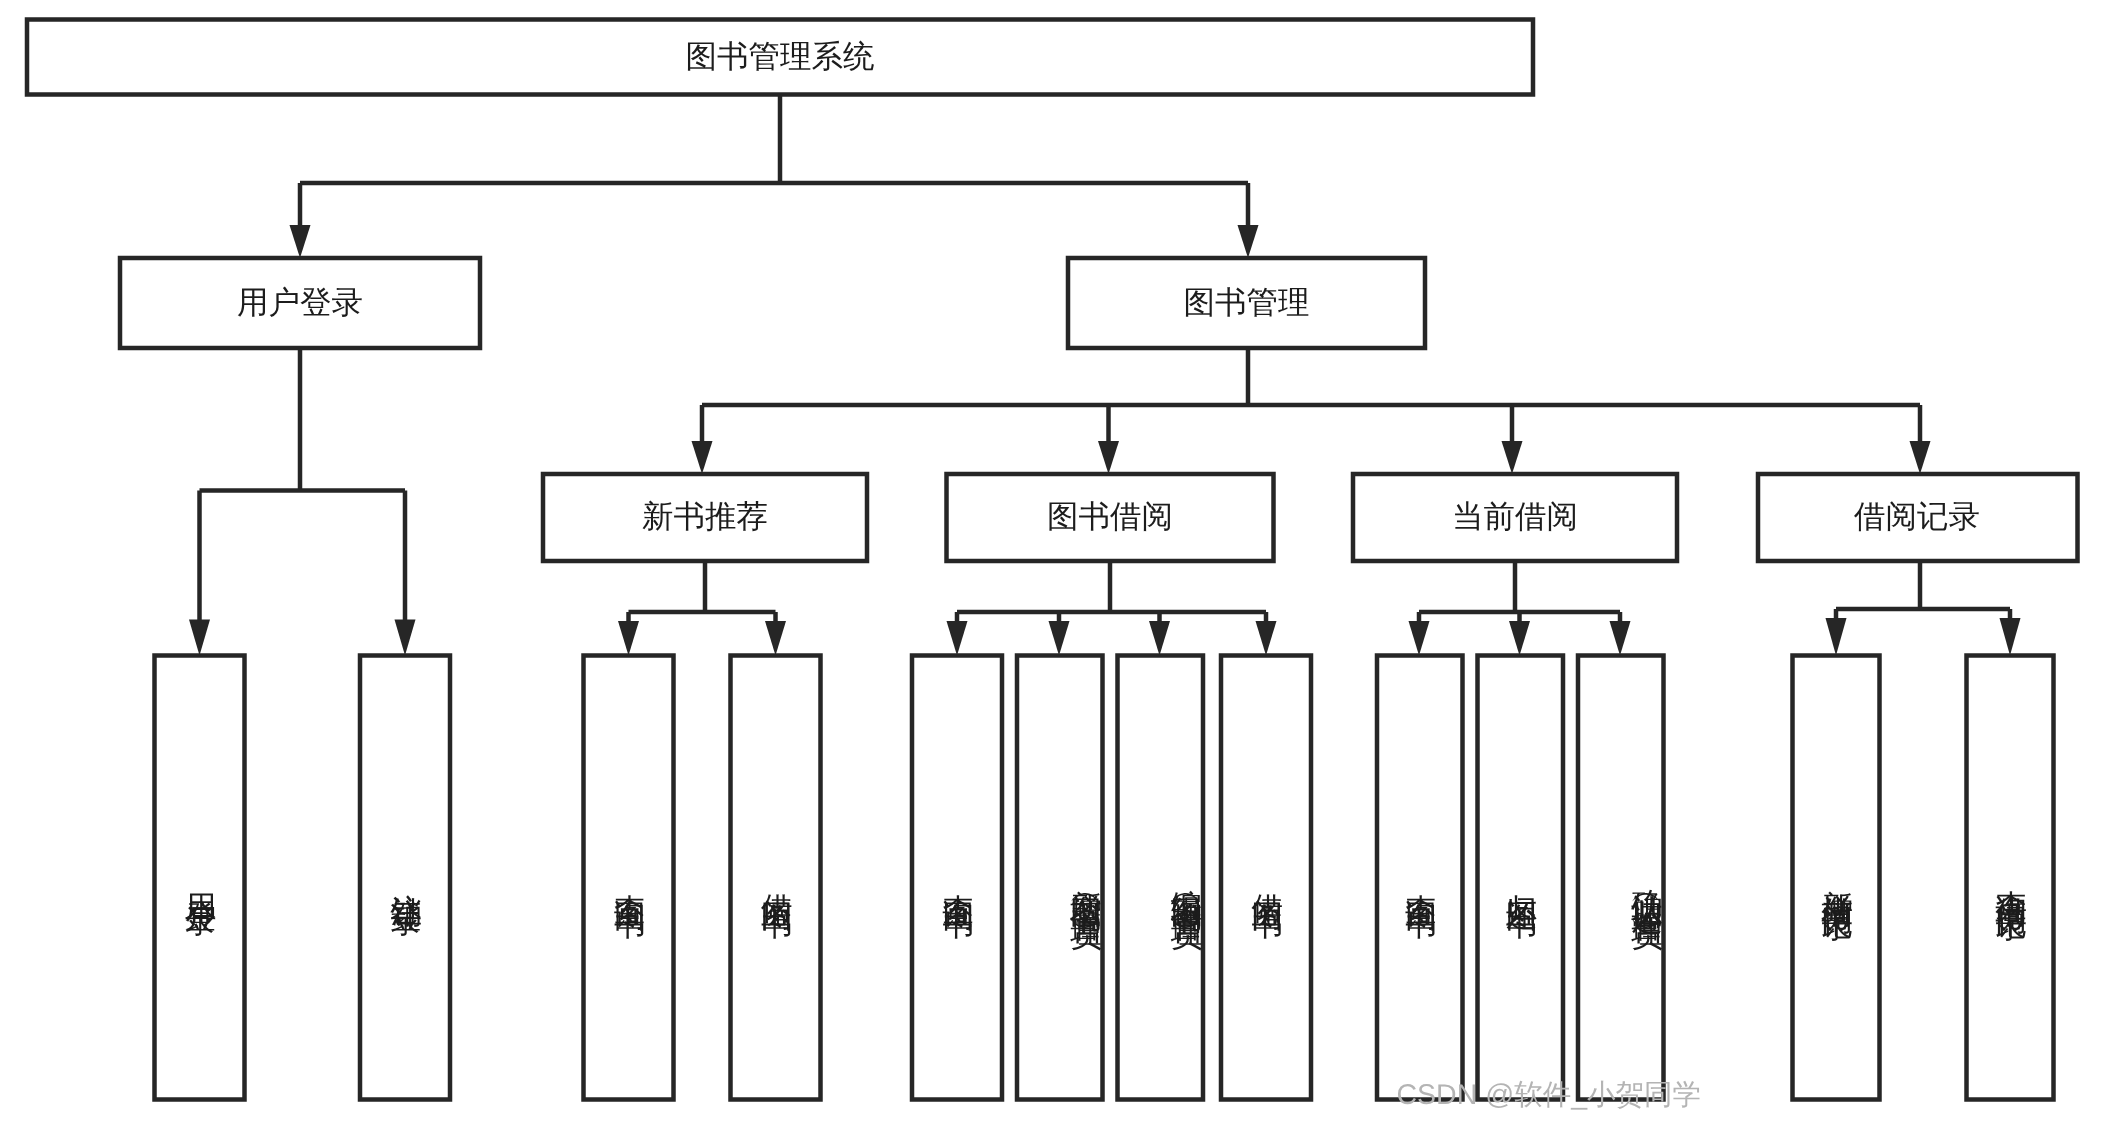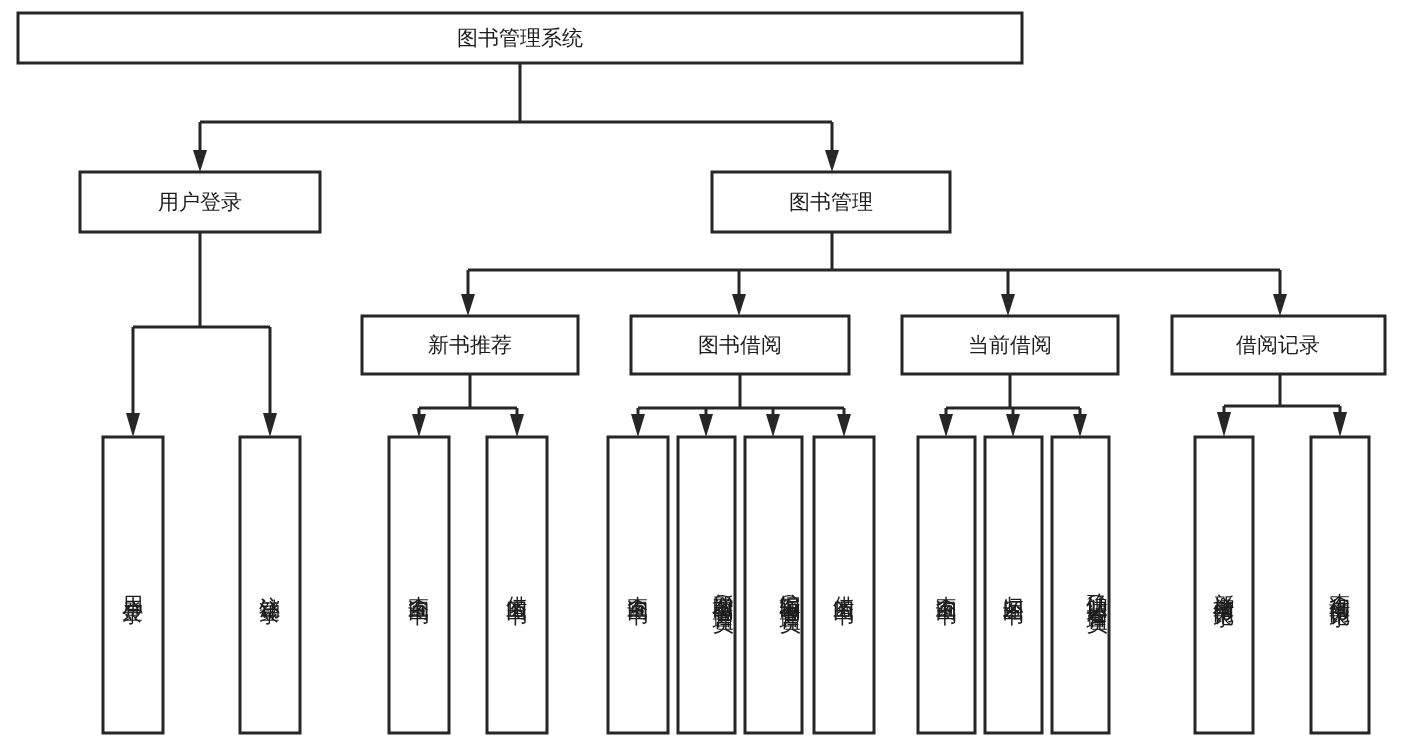--- a/index.html
+++ b/index.html
@@ -213,13 +213,14 @@
   <div class="vlabel" style="left:745px; top:437px; width:57px; height:296px; align-items:flex-start; padding-top:8px; box-sizing:border-box;">编辑图书（管理员）</div>
   <div class="vlabel" style="left:814px; top:437px; width:60px; height:296px;">借阅图书</div>
 
   <div class="vlabel" style="left:918px; top:437px; width:57px; height:296px;">查询图书</div>
   <div class="vlabel" style="left:985px; top:437px; width:57px; height:296px;">归还图书</div>
   <div class="vlabel" style="left:1052px; top:437px; width:57px; height:296px; align-items:flex-start; padding-top:8px; box-sizing:border-box;">确认归还（管理员）</div>
 
   <div class="vlabel" style="left:1195px; top:437px; width:58px; height:296px;">新增借阅记录</div>
   <div class="vlabel" style="left:1311px; top:437px; width:58px; height:296px;">查询借阅记录</div>
 
+  <div id="watermark">CSDN @软件_小贺同学</div>
 </div>
 
 </body></html>

